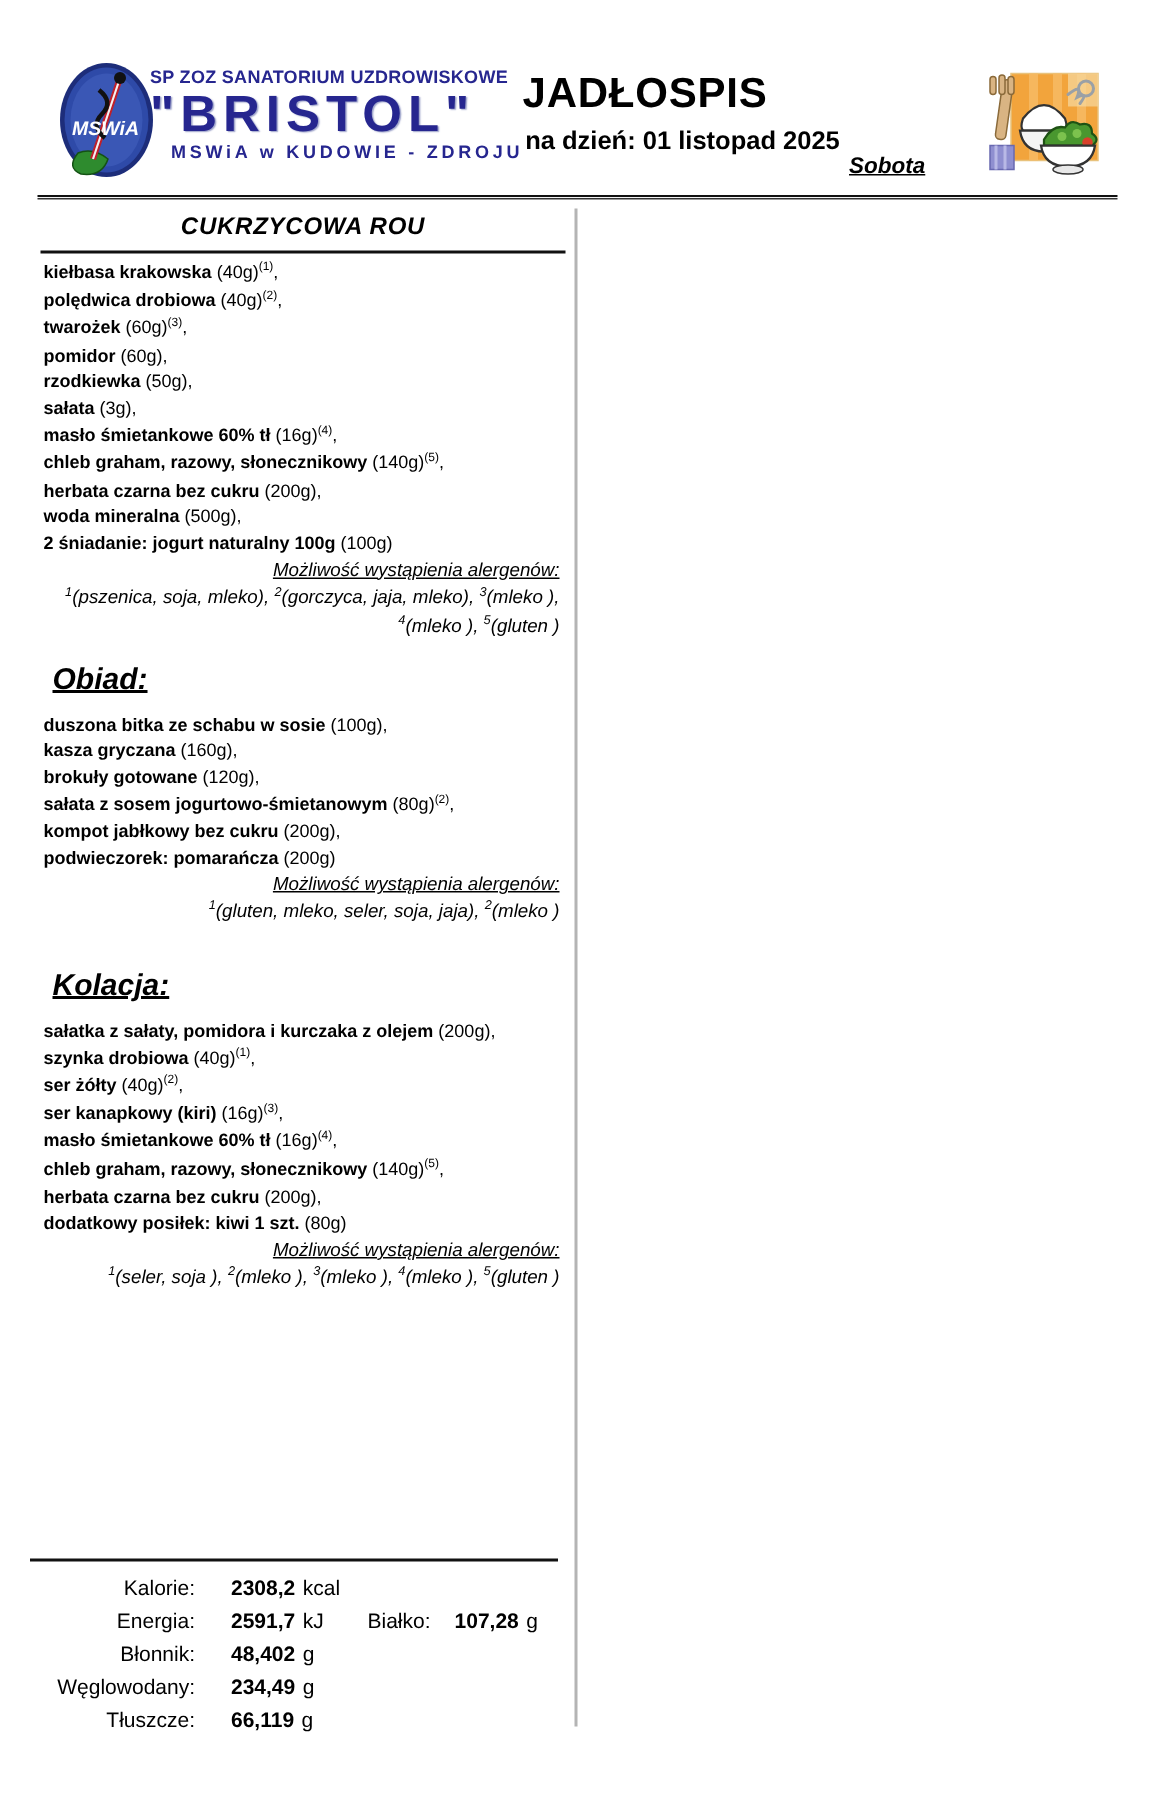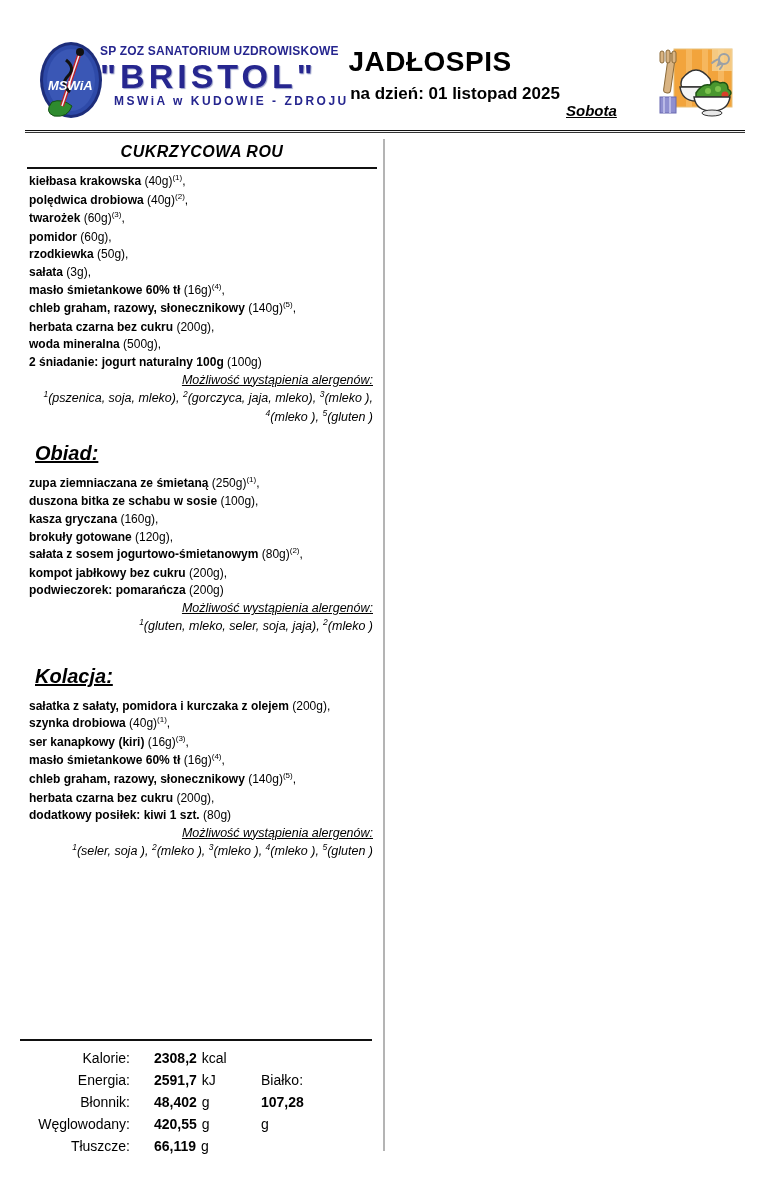--- a/index.html
+++ b/index.html
@@ -44,21 +44,21 @@
   .sec-breakfast{margin-bottom:16px;}
   .sec-dinner{margin-bottom:30px;}
   
   .nutrition{position:absolute;left:20px;top:1039px;width:356px;}
   .nutri-rule{height:2px;background:#111;margin-bottom:6px;width:352px;}
   .nutri-row{display:flex;align-items:flex-start;line-height:22px;font-size:14px;}
   .nutri-label{display:inline-block;width:110px;text-align:right;}
   .nutri-value{font-weight:bold;margin-left:24px;}
   .nutri-unit{margin-left:5px;}
   .protein-row{position:absolute;left:225px;top:30px;display:flex;align-items:baseline;
-               line-height:22px;font-size:14px;flex-direction:column;}
+               line-height:22px;font-size:14px;}
   .protein-row .nutri-value{margin-left:16px;}
 </style>
 </head>
 <body>
 
 <div class="page">
 
   <svg class="logo-badge" width="66" height="80" viewBox="0 0 66 80">
     <ellipse cx="33" cy="40" rx="31" ry="38" fill="#1d2d7a"></ellipse>
     <ellipse cx="33" cy="40" rx="28" ry="35" fill="#2e4wrong" style="fill:#2e4aa8"></ellipse>
@@ -134,36 +134,36 @@
             <div class="menu-item"><span class="item-name">herbata czarna bez cukru </span><span class="item-qty">(200g)</span><span class="item-comma">,</span></div>
             <div class="menu-item"><span class="item-name">woda mineralna </span><span class="item-qty">(500g)</span><span class="item-comma">,</span></div>
             <div class="menu-item"><span class="item-name">2 śniadanie: jogurt naturalny 100g </span><span class="item-qty">(100g)</span></div>
           </div>
           <div class="allergen-title">Możliwość wystąpienia alergenów:</div>
           <div class="allergen-note"><sup>1</sup><span>(pszenica, soja,  mleko), </span><sup>2</sup><span>(gorczyca, jaja,  mleko), </span><sup>3</sup><span>(mleko ), </span><sup>4</sup><span>(mleko ), </span><sup>5</sup><span>(gluten )</span></div>
         </section>
         <section class="meal-section sec-dinner">
           <div class="meal-heading">Obiad:</div>
           <div class="meal-items">
-            <div class="menu-item"><span class="item-name">zupa ziemniaczana ze śmietaną </span><span class="item-qty">(250g)</span><span class="item-sup">(1)</span><span class="item-comma">,</span></div>
             <div class="menu-item"><span class="item-name">duszona bitka ze schabu w sosie </span><span class="item-qty">(100g)</span><span class="item-comma">,</span></div>
             <div class="menu-item"><span class="item-name">kasza gryczana </span><span class="item-qty"> (160g)</span><span class="item-comma">,</span></div>
             <div class="menu-item"><span class="item-name">brokuły gotowane </span><span class="item-qty">(120g)</span><span class="item-comma">,</span></div>
             <div class="menu-item"><span class="item-name">sałata z sosem jogurtowo-śmietanowym </span><span class="item-qty">(80g)</span><span class="item-sup">(2)</span><span class="item-comma">,</span></div>
             <div class="menu-item"><span class="item-name">kompot jabłkowy bez cukru </span><span class="item-qty">(200g)</span><span class="item-comma">,</span></div>
             <div class="menu-item"><span class="item-name">podwieczorek: pomarańcza </span><span class="item-qty">(200g)</span></div>
           </div>
           <div class="allergen-title">Możliwość wystąpienia alergenów:</div>
           <div class="allergen-note"><sup>1</sup><span>(gluten, mleko, seler, soja,  jaja), </span><sup>2</sup><span>(mleko )</span></div>
         </section>
         <section class="meal-section sec-supper">
           <div class="meal-heading">Kolacja:</div>
           <div class="meal-items">
             <div class="menu-item"><span class="item-name">sałatka z sałaty, pomidora i kurczaka z olejem </span><span class="item-qty">(200g)</span><span class="item-comma">,</span></div>
             <div class="menu-item"><span class="item-name">szynka drobiowa </span><span class="item-qty"> (40g)</span><span class="item-sup">(1)</span><span class="item-comma">,</span></div>
+            <div class="menu-item"><span class="item-name">ser żółty </span><span class="item-qty"> (40g)</span><span class="item-sup">(2)</span><span class="item-comma">,</span></div>
             <div class="menu-item"><span class="item-name">ser kanapkowy (kiri) </span><span class="item-qty">(16g)</span><span class="item-sup">(3)</span><span class="item-comma">,</span></div>
             <div class="menu-item"><span class="item-name">masło śmietankowe 60% tł </span><span class="item-qty">(16g)</span><span class="item-sup">(4)</span><span class="item-comma">,</span></div>
             <div class="menu-item"><span class="item-name">chleb graham, razowy, słonecznikowy </span><span class="item-qty">(140g)</span><span class="item-sup">(5)</span><span class="item-comma">,</span></div>
             <div class="menu-item"><span class="item-name">herbata czarna bez cukru </span><span class="item-qty">(200g)</span><span class="item-comma">,</span></div>
             <div class="menu-item"><span class="item-name">dodatkowy posiłek: kiwi 1 szt. </span><span class="item-qty">(80g)</span></div>
           </div>
           <div class="allergen-title">Możliwość wystąpienia alergenów:</div>
           <div class="allergen-note"><sup>1</sup><span>(seler,  soja ), </span><sup>2</sup><span>(mleko ), </span><sup>3</sup><span>(mleko ), </span><sup>4</sup><span>(mleko ), </span><sup>5</sup><span>(gluten )</span></div>
         </section>
       </div>
@@ -182,21 +182,21 @@
           <span class="nutri-value">2591,7</span>
           <span class="nutri-unit">kJ</span>
         </div>
         <div class="nutri-row">
           <span class="nutri-label">Błonnik:</span>
           <span class="nutri-value">48,402</span>
           <span class="nutri-unit">g</span>
         </div>
         <div class="nutri-row">
           <span class="nutri-label">Węglowodany:</span>
-          <span class="nutri-value">420,55</span>
+          <span class="nutri-value">234,49</span>
           <span class="nutri-unit">g</span>
         </div>
         <div class="nutri-row">
           <span class="nutri-label">Tłuszcze:</span>
           <span class="nutri-value">66,119</span>
           <span class="nutri-unit">g</span>
         </div>
       </div>
     <div class="protein-row">
       <span class="nutri-plabel">Białko:</span>

